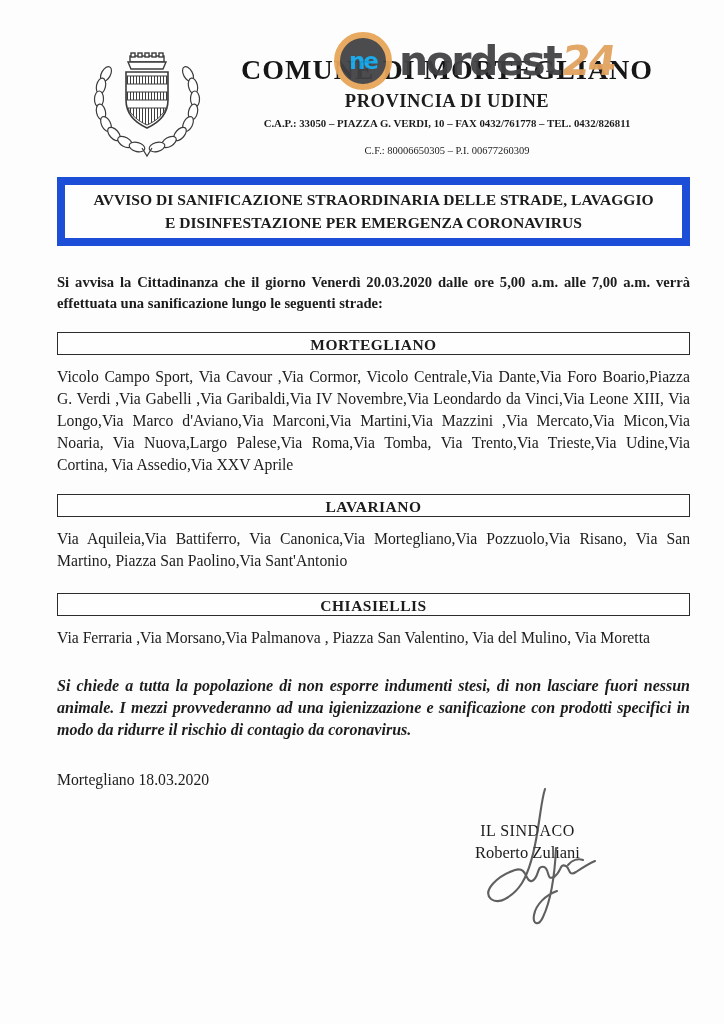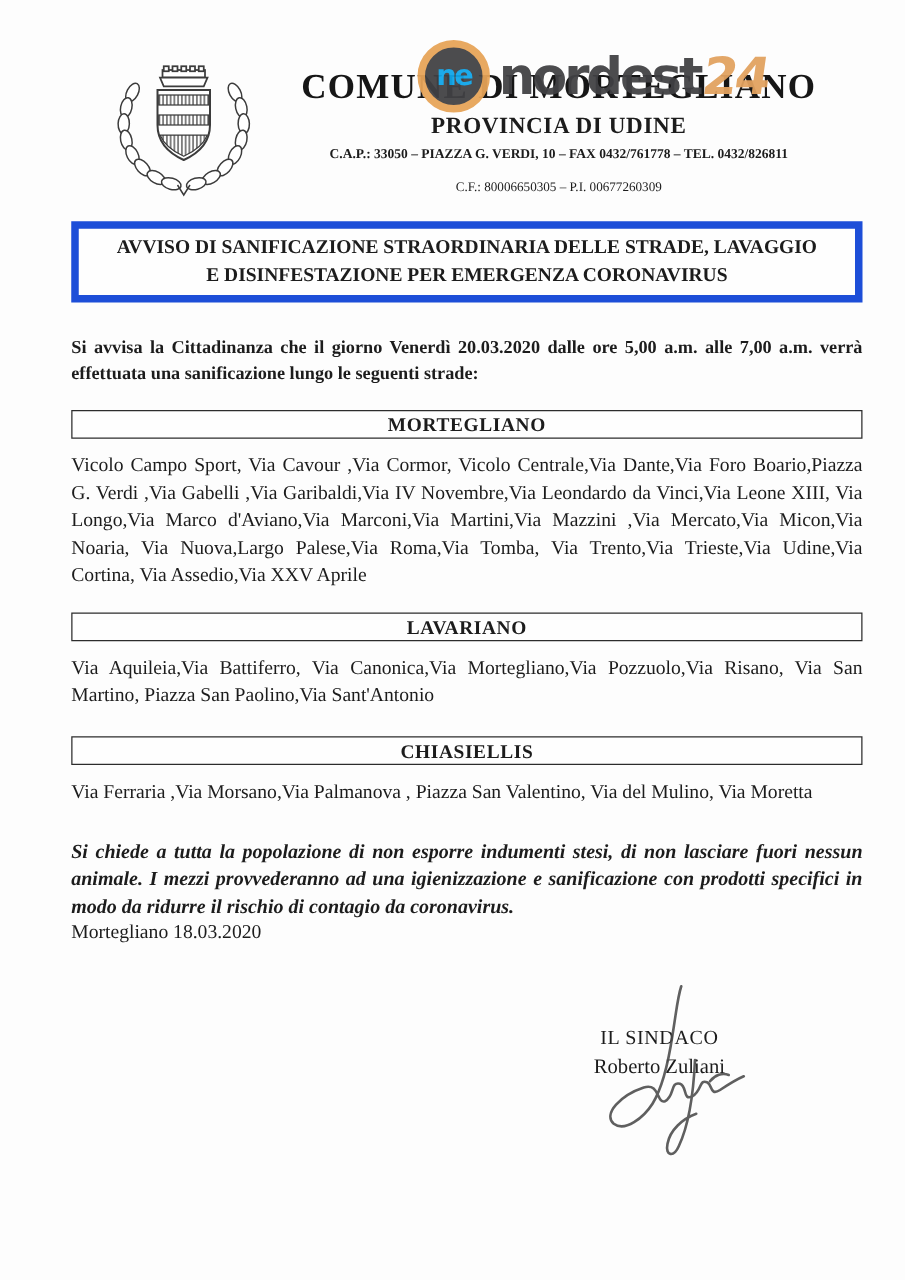--- a/index.html
+++ b/index.html
@@ -20,30 +20,30 @@
   .watermark { position:absolute; left:334px; top:32px; display:flex; align-items:center; z-index:3; opacity:.94; }
   .wm-badge { width:58px; height:58px; border-radius:50%; background:#414144; border:6px solid #e7a458;
               display:flex; align-items:center; justify-content:center;
               font-family:"DejaVu Sans", sans-serif; font-weight:bold; font-size:23px; letter-spacing:-2px; color:#0ea5e9; }
   .wm-text { font-family:"DejaVu Sans", sans-serif; font-weight:bold; font-size:41px; line-height:41px;
              letter-spacing:-2.5px; margin-left:7px; color:#414144; }
   .wm-num { color:#e2a25f; display:inline-block; transform:skewX(-8deg); margin-left:2px; }
 
   
   .main { position:absolute; left:57px; top:177px; width:633px; z-index:1; }
-  .title-box { border:6px solid #1d4ed8; background:#fefefe; text-align:center;
+  .title-box { border:8px solid #1d4ed8; background:#fefefe; text-align:center;
                font-weight:bold; font-size:15.6px; line-height:23px; padding:3px 6px 4px; }
   .intro { margin-top:26px; font-weight:bold; font-size:14.6px; line-height:21px; text-align:justify; }
   .section-hdr { margin-top:18px; border:1.5px solid #2c2c2c; text-align:center;
                  font-weight:bold; font-size:15.5px; letter-spacing:.5px; padding:3px 0 0; background:#fefefe; }
   .streets { margin-top:11px; font-size:15.7px; line-height:22px; text-align:justify; }
   .sec2 { }
   .sec3 { margin-top:21px; }
   .closing { margin-top:26px; font-weight:bold; font-size:16px; line-height:22px; text-align:justify;font-style:italic; }
-  .dateline { font-size:15.7px; }
+  .dateline { margin-top:30px; font-size:15.7px; }
 
   
   .sig-block { position:absolute; left:410px; top:822px; width:235px; text-align:center; z-index:1; }
   .sig-role { font-size:16px; letter-spacing:.5px; }
   .sig-name { font-size:16.5px; margin-top:3px; }
   .sig-svg { position:absolute; left:452px; top:786px; width:180px; height:152px; z-index:2; pointer-events:none; }
 </style>
 </head>
 <body>
 

